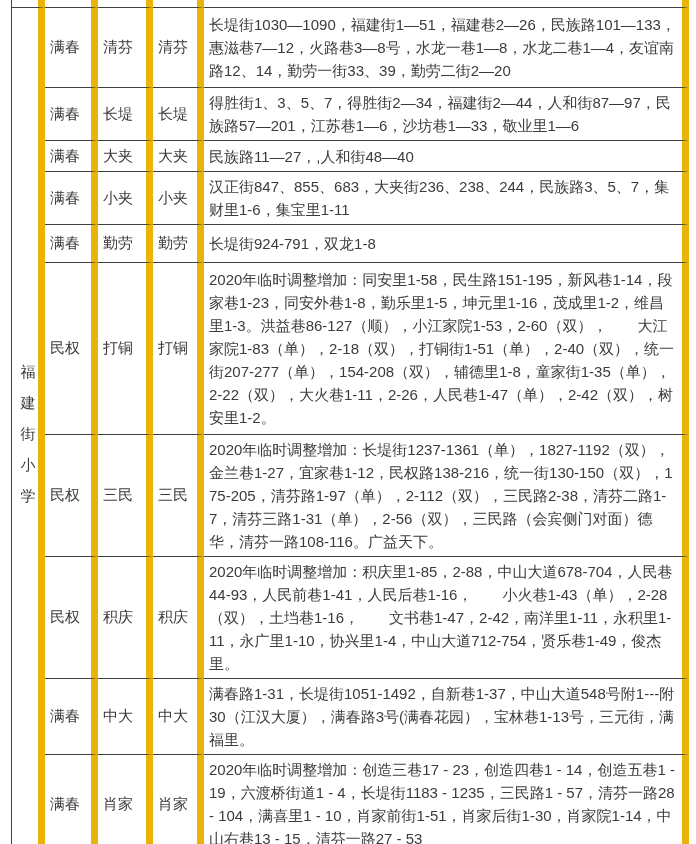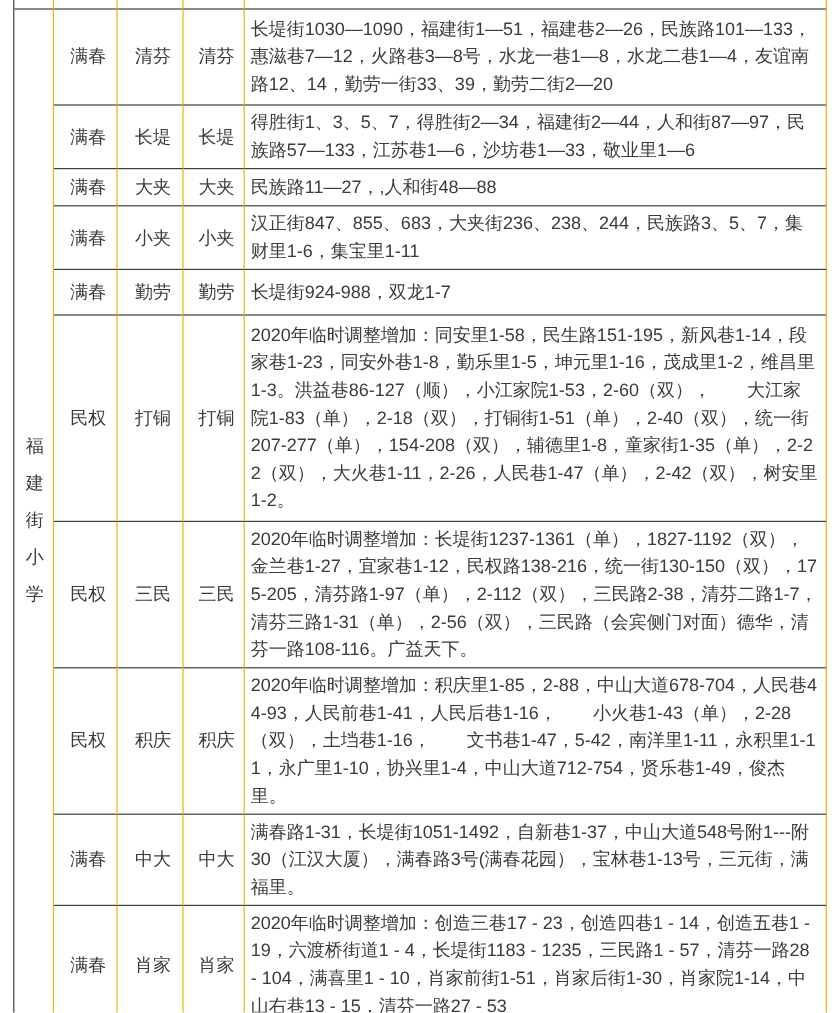--- a/index.html
+++ b/index.html
@@ -19,42 +19,41 @@
     border-collapse: separate;
     border-spacing: 0;
     table-layout: fixed;
     margin-left: 11px;
     width: 678px;
     border-left: 1px solid #3f3f3f;
     color: #3b3b3b;
     font-size: 15px;
   }
   td {
-    border-right: 1px solid #eab308;
+    border-right: 7px solid #eab308;
     border-bottom: 1px solid #3f3f3f;
     padding: 0;
     vertical-align: middle;
     overflow: hidden;
   }
   tr.sliver-top td { height: 7px; }
   td.school {
     text-align: center;
     vertical-align: middle;
   }
   td.school span {
     display: inline-block;
     writing-mode: vertical-lr;
     text-orientation: upright;
     letter-spacing: 31px;
     line-height: 33px;
   }
   td.lbl {
     padding-left: 5px;
     white-space: nowrap;
-    text-align: center;
   }
   td.addr {
     padding: 3px 6px 3px 5px;
     line-height: 23px;
     word-break: break-all;
   }
 </style>
 </head>
 <body>
 
@@ -81,63 +80,63 @@
         <td class="lbl">满春</td>
         <td class="lbl">清芬</td>
         <td class="lbl">清芬</td>
         <td class="addr">长堤街1030—1090，福建街1—51，福建巷2—26，民族路101—133，惠滋巷7—12，火路巷3—8号，水龙一巷1—8，水龙二巷1—4，友谊南路12、14，勤劳一街33、39，勤劳二街2—20</td>
       </tr>
 
       <tr class="row" style="height:51px">
         <td class="lbl">满春</td>
         <td class="lbl">长堤</td>
         <td class="lbl">长堤</td>
-        <td class="addr">得胜街1、3、5、7，得胜街2—34，福建街2—44，人和街87—97，民族路57—133，江苏巷1—6，沙坊巷1—33，敬业里1—6</td>
+        <td class="addr">得胜街1、3、5、7，得胜街2—34，福建街2—44，人和街87—97，民族路57—201，江苏巷1—6，沙坊巷1—33，敬业里1—6</td>
       </tr>
 
       <tr class="row" style="height:31px">
         <td class="lbl">满春</td>
         <td class="lbl">大夹</td>
         <td class="lbl">大夹</td>
-        <td class="addr">民族路11—27，,人和街48—88</td>
+        <td class="addr">民族路11—27，,人和街48—40</td>
       </tr>
 
       <tr class="row" style="height:51px">
         <td class="lbl">满春</td>
         <td class="lbl">小夹</td>
         <td class="lbl">小夹</td>
         <td class="addr">汉正街847、855、683，大夹街236、238、244，民族路3、5、7，集财里1-6，集宝里1-11</td>
       </tr>
 
       <tr class="row" style="height:38px">
         <td class="lbl">满春</td>
         <td class="lbl">勤劳</td>
         <td class="lbl">勤劳</td>
-        <td class="addr">长堤街924-988，双龙1-7</td>
+        <td class="addr">长堤街924-791，双龙1-8</td>
       </tr>
 
       <tr class="row" style="height:172px">
         <td class="lbl">民权</td>
         <td class="lbl">打铜</td>
         <td class="lbl">打铜</td>
         <td class="addr">2020年临时调整增加：同安里1-58，民生路151-195，新风巷1-14，段家巷1-23，同安外巷1-8，勤乐里1-5，坤元里1-16，茂成里1-2，维昌里1-3。洪益巷86-127（顺），小江家院1-53，2-60（双），　　大江家院1-83（单），2-18（双），打铜街1-51（单），2-40（双），统一街207-277（单），154-208（双），辅德里1-8，童家街1-35（单），2-22（双），大火巷1-11，2-26，人民巷1-47（单），2-42（双），树安里1-2。</td>
       </tr>
 
       <tr class="row" style="height:121px">
         <td class="lbl">民权</td>
         <td class="lbl">三民</td>
         <td class="lbl">三民</td>
         <td class="addr">2020年临时调整增加：长堤街1237-1361（单），1827-1192（双），金兰巷1-27，宜家巷1-12，民权路138-216，统一街130-150（双），175-205，清芬路1-97（单），2-112（双），三民路2-38，清芬二路1-7，清芬三路1-31（单），2-56（双），三民路（会宾侧门对面）德华，清芬一路108-116。广益天下。</td>
       </tr>
 
       <tr class="row" style="height:116px">
         <td class="lbl">民权</td>
         <td class="lbl">积庆</td>
         <td class="lbl">积庆</td>
-        <td class="addr">2020年临时调整增加：积庆里1-85，2-88，中山大道678-704，人民巷44-93，人民前巷1-41，人民后巷1-16，　　小火巷1-43（单），2-28（双），土垱巷1-16，　　文书巷1-47，5-42，南洋里1-11，永积里1-11，永广里1-10，协兴里1-4，中山大道712-754，贤乐巷1-49，俊杰里。</td>
+        <td class="addr">2020年临时调整增加：积庆里1-85，2-88，中山大道678-704，人民巷44-93，人民前巷1-41，人民后巷1-16，　　小火巷1-43（单），2-28（双），土垱巷1-16，　　文书巷1-47，2-42，南洋里1-11，永积里1-11，永广里1-10，协兴里1-4，中山大道712-754，贤乐巷1-49，俊杰里。</td>
       </tr>
 
       <tr class="row" style="height:73px">
         <td class="lbl">满春</td>
         <td class="lbl">中大</td>
         <td class="lbl">中大</td>
         <td class="addr">满春路1-31，长堤街1051-1492，自新巷1-37，中山大道548号附1---附30（江汉大厦），满春路3号(满春花园），宝林巷1-13号，三元街，满福里。</td>
       </tr>
 
       <tr class="row" style="height:96px">

